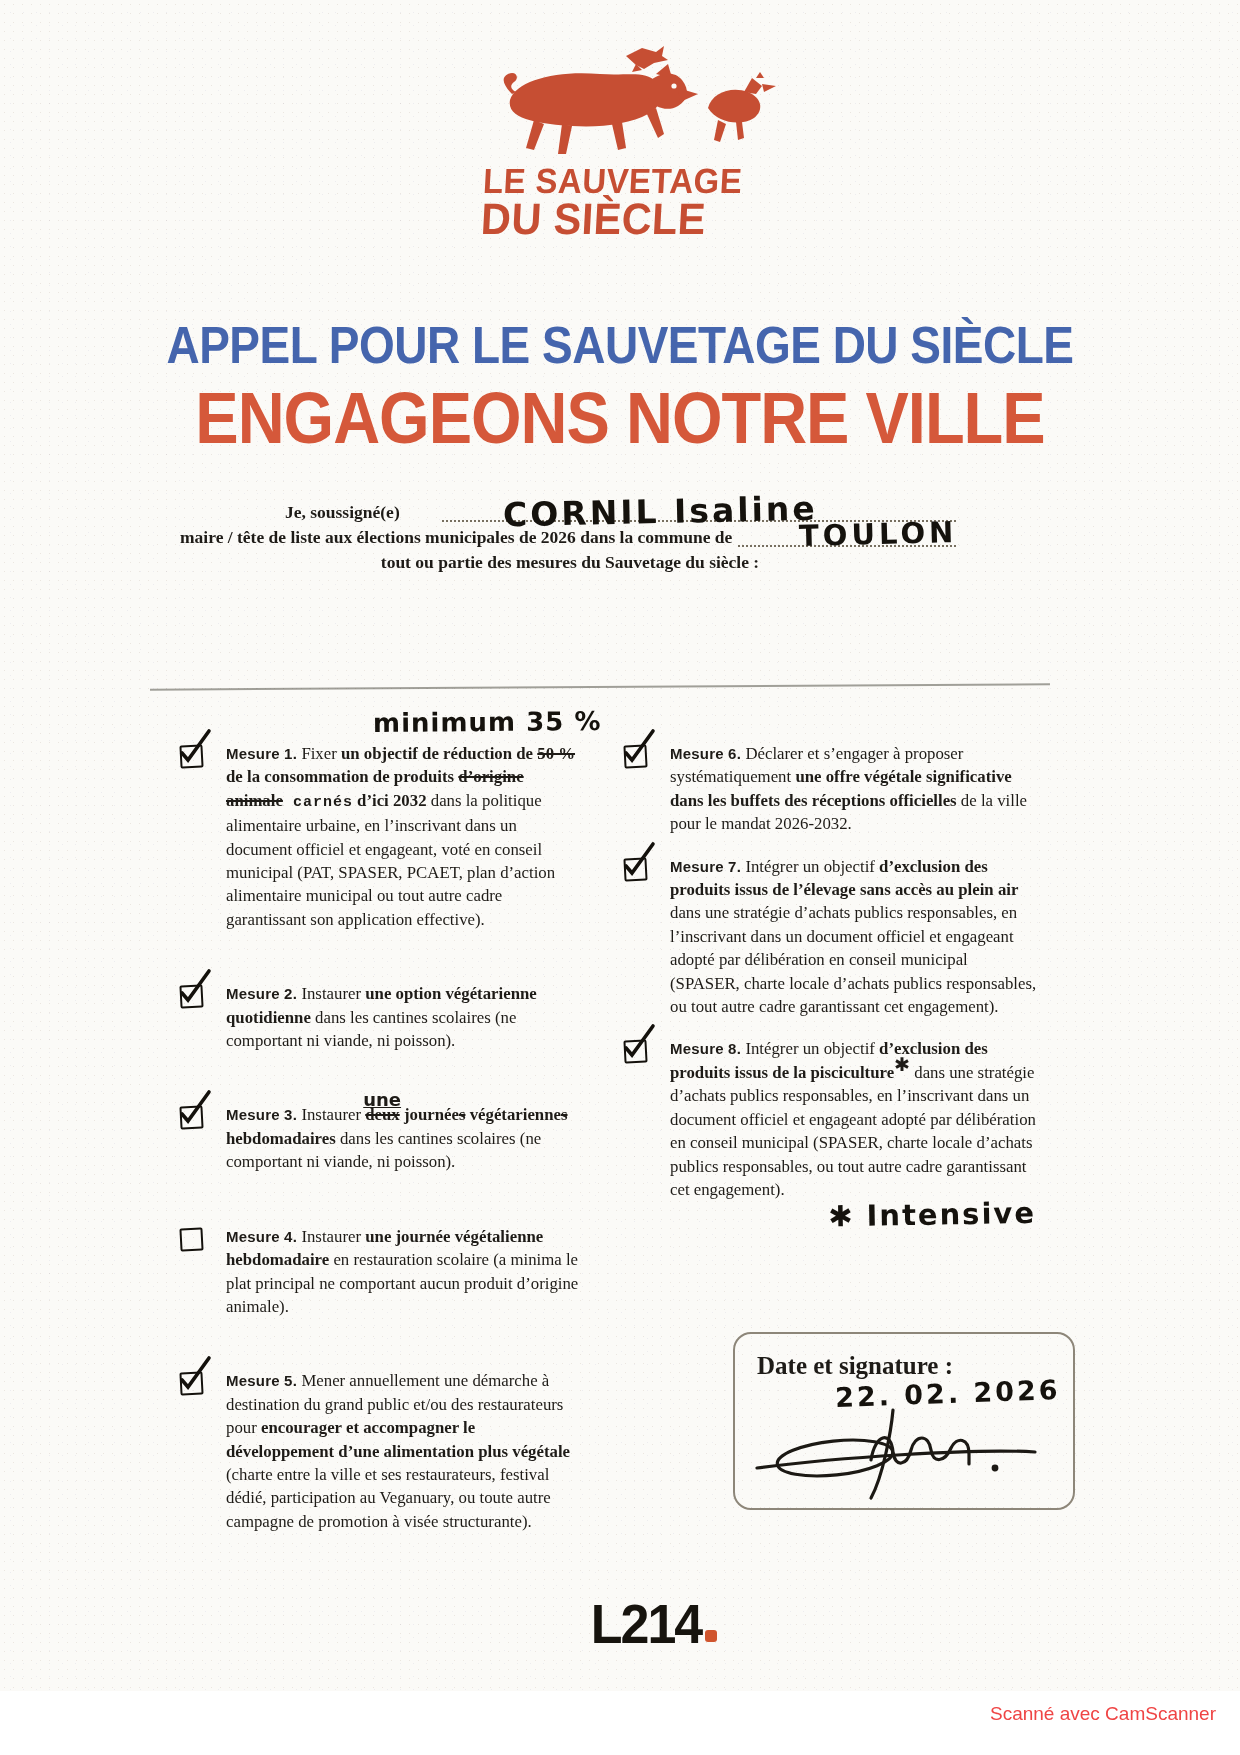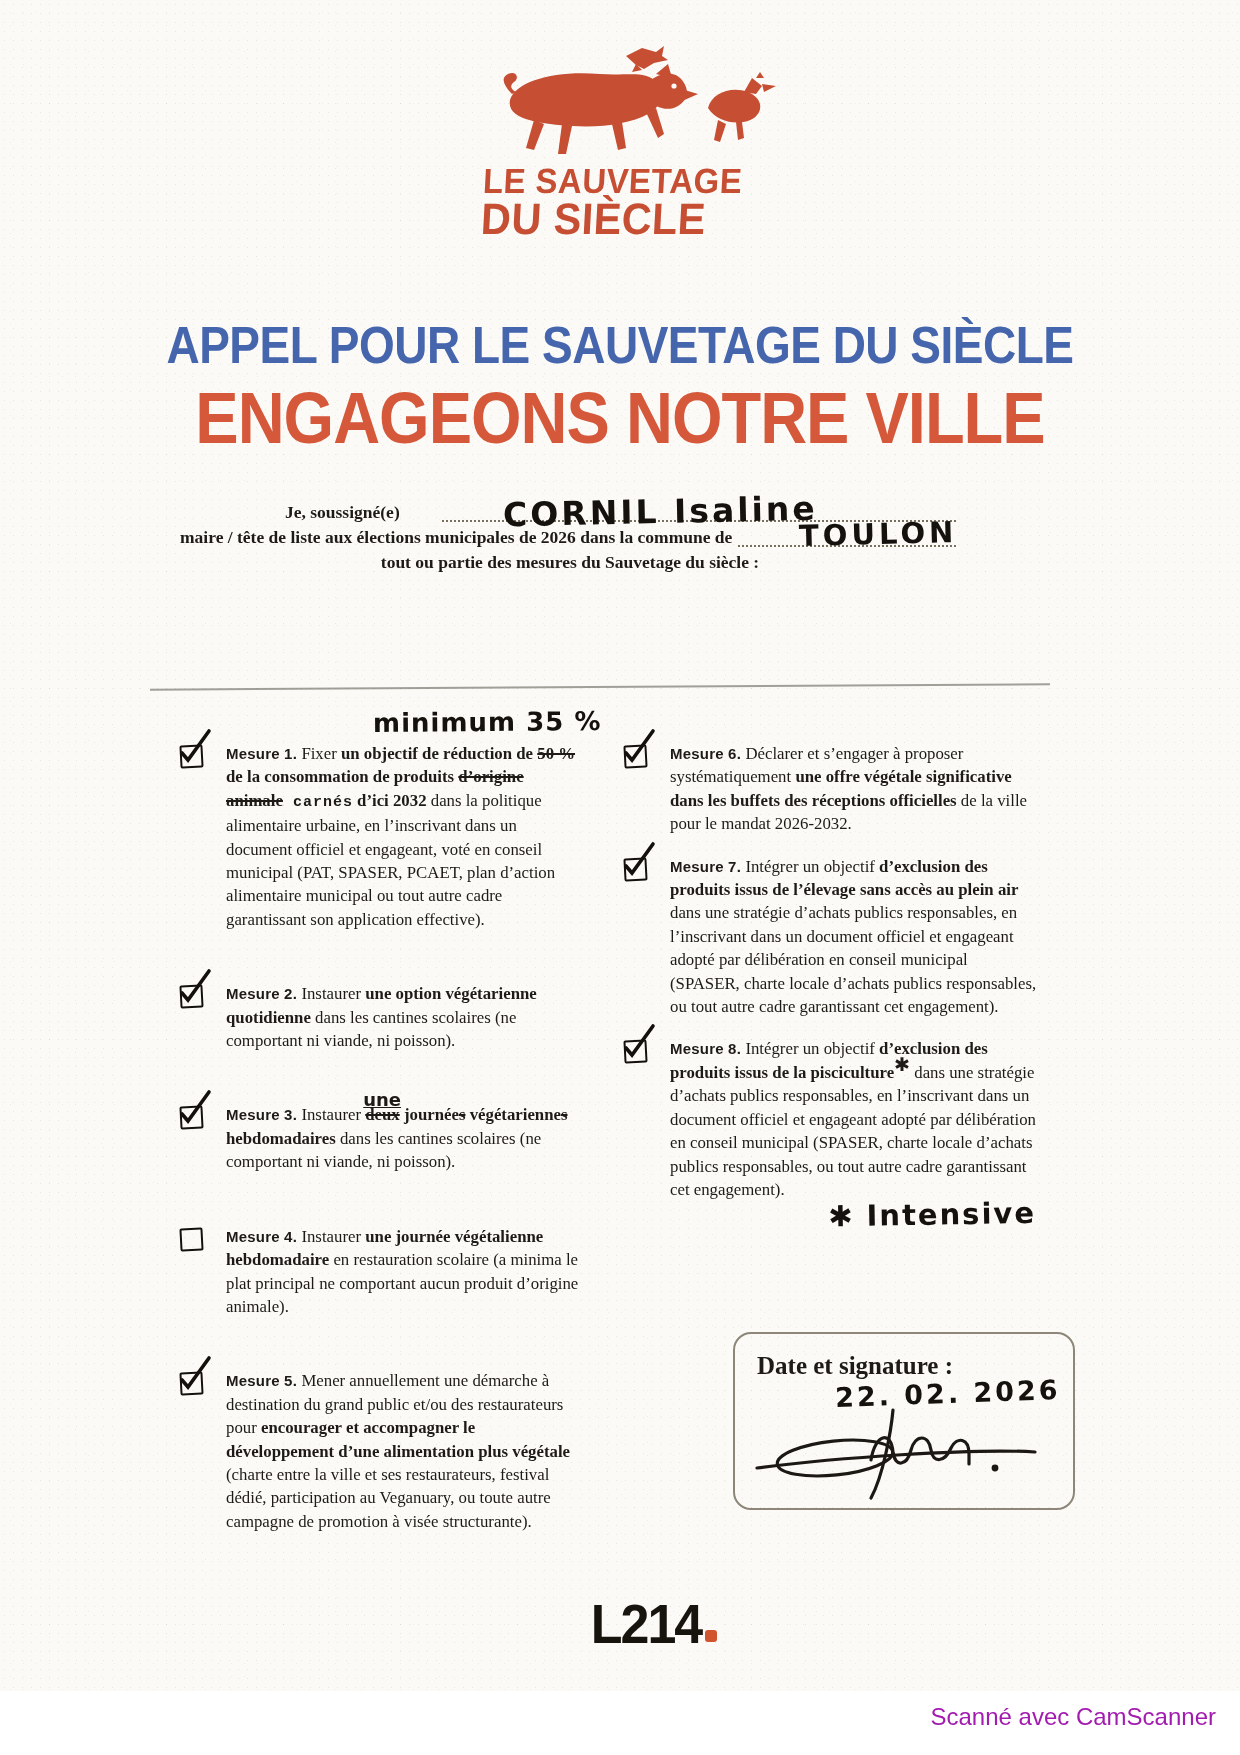--- a/index.html
+++ b/index.html
@@ -62,21 +62,21 @@
   .datebox .hw-date{position:absolute;left:100px;top:44px;font-size:27px;letter-spacing:3px;transform:rotate(-2deg);white-space:nowrap;}
   .signature{position:absolute;left:8px;top:72px;}
   
   .l214{position:absolute;top:1594px;left:0;width:100%;text-align:center;padding-left:34px;}
   .l214 .txt{font-family:"Liberation Sans",sans-serif;font-weight:700;font-size:52px;letter-spacing:-2px;color:#17140e;
     display:inline-block;transform:scaleY(1.05);}
   .l214 .dot{display:inline-block;width:12px;height:12px;background:#d0552e;border-radius:3px;margin-left:4px;}
   
   .footer-band{position:absolute;left:0;bottom:0;width:100%;height:64px;background:#ffffff;}
   .footer-band .ftext{position:absolute;right:24px;top:12px;font-family:"Liberation Sans",sans-serif;
-    font-size:24px;color:#a21caf;}
+    font-size:19px;color:#ef4444;}
 </style>
 </head>
 <body>
 
 <div class="page">
   <div class="scan-noise"></div>
 
   <div class="logo">
     <svg class="logo-art" width="340" height="122" viewBox="0 0 340 122">
       <g fill="#c64e33">

